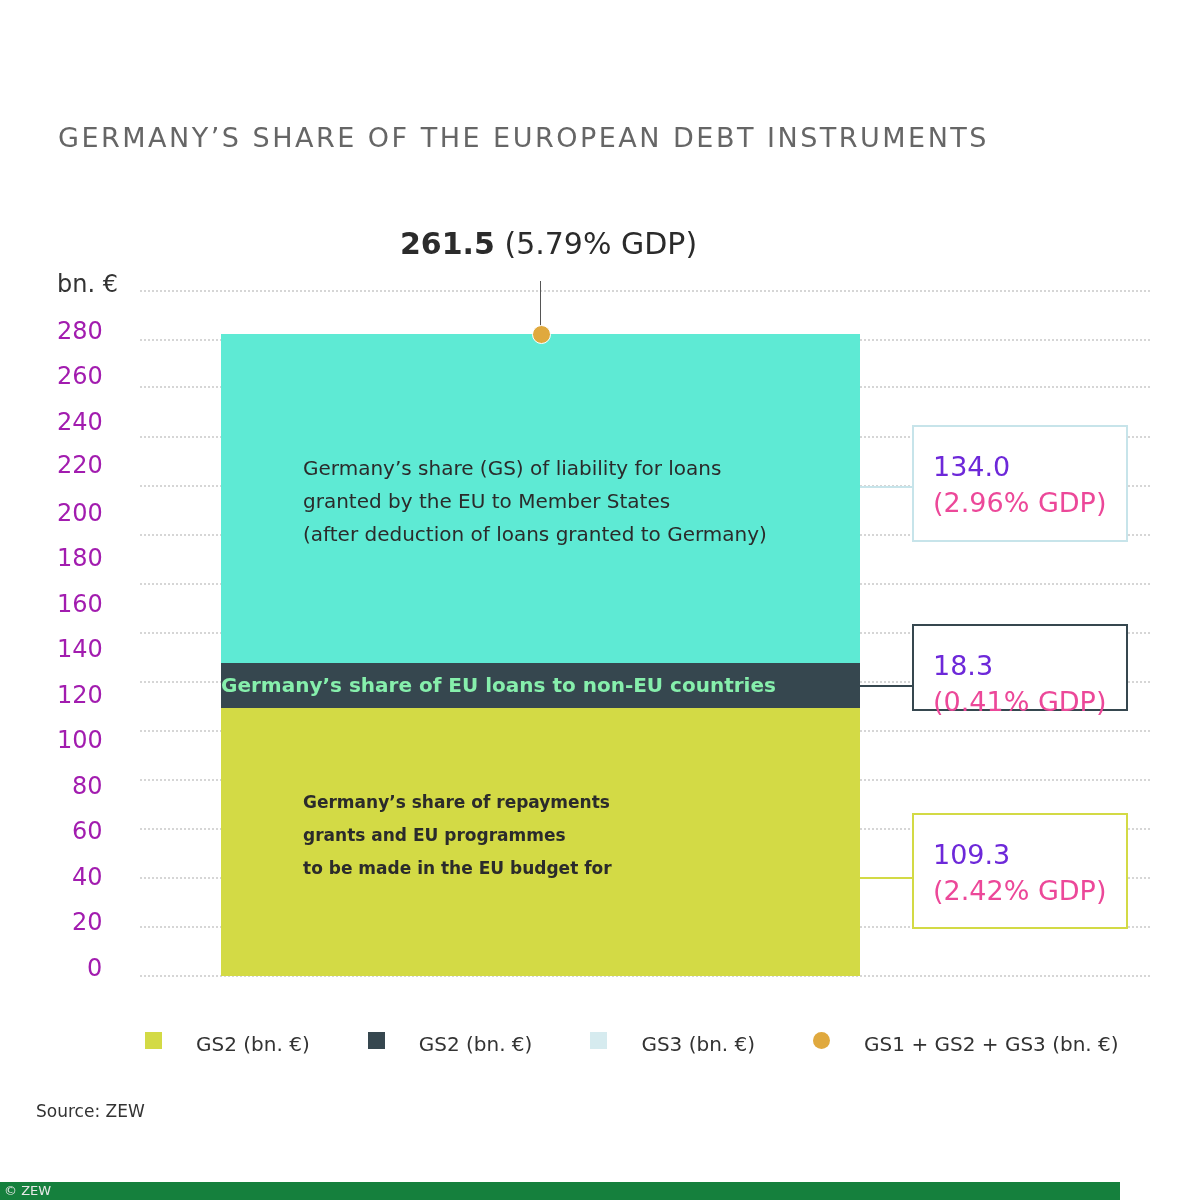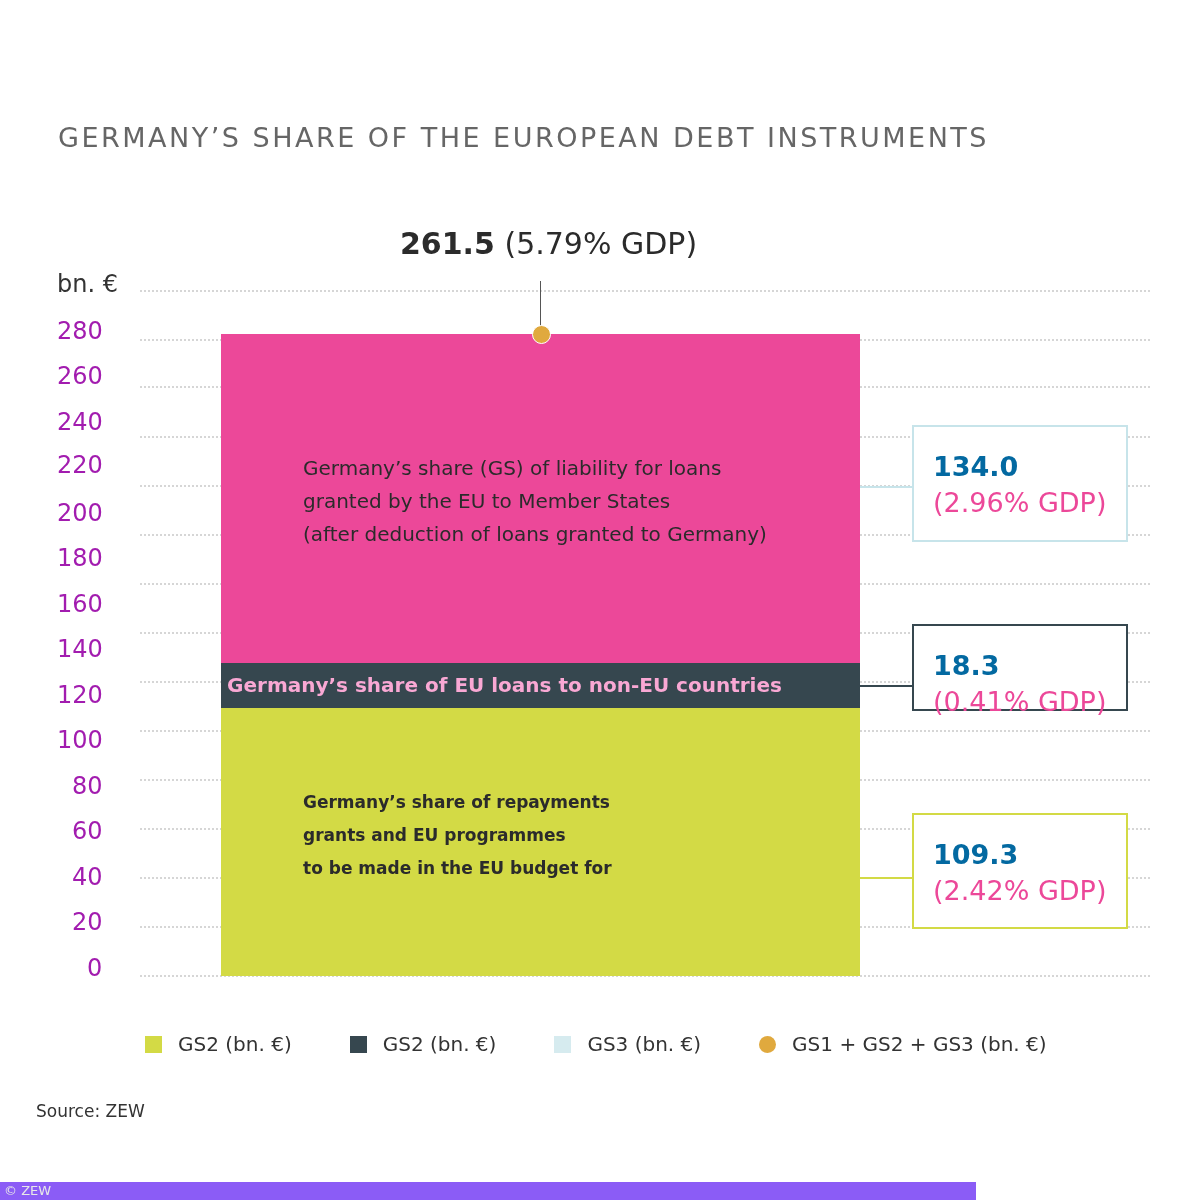--- a/index.html
+++ b/index.html
@@ -9,28 +9,28 @@
            color:#666666; font-family:"DejaVu Sans", sans-serif; }
   .total-label { position:absolute; left:400px; top:226px; font-size:30px; color:#2b2b2b; white-space:nowrap; }
   .total-label b { font-weight:bold; }
   .unit { position:absolute; left:57px; top:270px; font-size:24px; color:#333; }
   .ytick { position:absolute; left:57px; width:50px; font-size:24px; color:#a21caf; }
   .grid { position:absolute; left:140px; width:1010px; border-top:2px dotted #d6d6d6; height:0; }
   .bar-seg { position:absolute; left:221px; width:639px; }
   .seg-text { position:absolute; }
   .callout-line { position:absolute; height:0; }
   .callout-box { position:absolute; left:912px; width:216px; box-sizing:border-box; background:#fff; padding:22px 0 0 19px; }
-  .callout-box .v { font-size:27px; font-weight:bold; color:#0369a1; line-height:36px; }
+  .callout-box .v { font-size:27px; font-weight:normal; color:#6d28d9; line-height:36px; }
   .callout-box .p { font-size:27px; color:#ec4899; line-height:36px; }
   .legend { position:absolute; top:1032px; left:145px; display:flex; font-size:20px; color:#333; }
-  .legend-item { display:flex; align-items:center; margin-right:58px; }
+  .legend-item { display:flex; margin-right:58px;gap:18px; }
   .swatch { width:17px; height:17px; margin-right:16px; }
   .dot { width:17px; height:17px; border-radius:50%; margin-right:16px; }
   .source { position:absolute; left:36px; top:1101px; font-size:17px; color:#333; }
-  .footer { position:absolute; left:0; top:1182px; width:976px; height:18px; background:#8b5cf6; }
+  .footer { position:absolute; left:0; top:1182px; width:1120px; height:18px; background:#15803d; }
   .footer span { color:#e8e8e8; font-size:13px; position:absolute; left:4px; top:1px; }
 </style>
 </head>
 <body>
 
 <div class="title">GERMANY’S SHARE OF THE EUROPEAN DEBT INSTRUMENTS</div>
 
 <div class="total-label">
   <b>261.5</b>
   <span>(5.79% GDP)</span>
@@ -63,29 +63,29 @@
 <div class="ytick" style="top:590px">160</div>
 <div class="ytick" style="top:635px">140</div>
 <div class="ytick" style="top:681px">120</div>
 <div class="ytick" style="top:726px">100</div>
 <div class="ytick" style="top:772px;left:72px">80</div>
 <div class="ytick" style="top:817px;left:72px">60</div>
 <div class="ytick" style="top:863px;left:72px">40</div>
 <div class="ytick" style="top:908px;left:72px">20</div>
 <div class="ytick" style="top:954px;left:87px">0</div>
 
-<div class="bar-seg" style="top:334px;height:329px;background:#ec4899">
+<div class="bar-seg" style="top:334px;height:329px;background:#5eead4">
   <div class="seg-text" style="left:82px;top:118px;font-size:20px;line-height:33px;color:#2b2b2b">
     <div>Germany’s share (GS) of liability for loans</div>
     <div>granted by the EU to Member States</div>
     <div>(after deduction of loans granted to Germany)</div>
   </div>
 </div>
 <div class="bar-seg" style="top:663px;height:45px;background:#36474f">
-  <div class="seg-text" style="left:0;width:567px;top:10px;text-align:center;font-size:20px;color:#f9a8d4;font-weight:bold">Germany’s share of EU loans to non-EU countries</div>
+  <div class="seg-text" style="left:0;width:567px;top:10px;font-size:20px;color:#86efac;font-weight:bold">Germany’s share of EU loans to non-EU countries</div>
 </div>
 <div class="bar-seg" style="top:708px;height:268px;background:#d3da45">
   <div class="seg-text" style="left:82px;top:78px;font-size:17px;line-height:33px;color:#2b2b2b;font-weight:bold">
     <div>Germany’s share of repayments</div>
     <div>grants and EU programmes</div>
     <div>to be made in the EU budget for</div>
   </div>
 </div>
 
 <div style="position:absolute;left:540px;top:281px;width:1px;height:46px;background:#555"></div>

